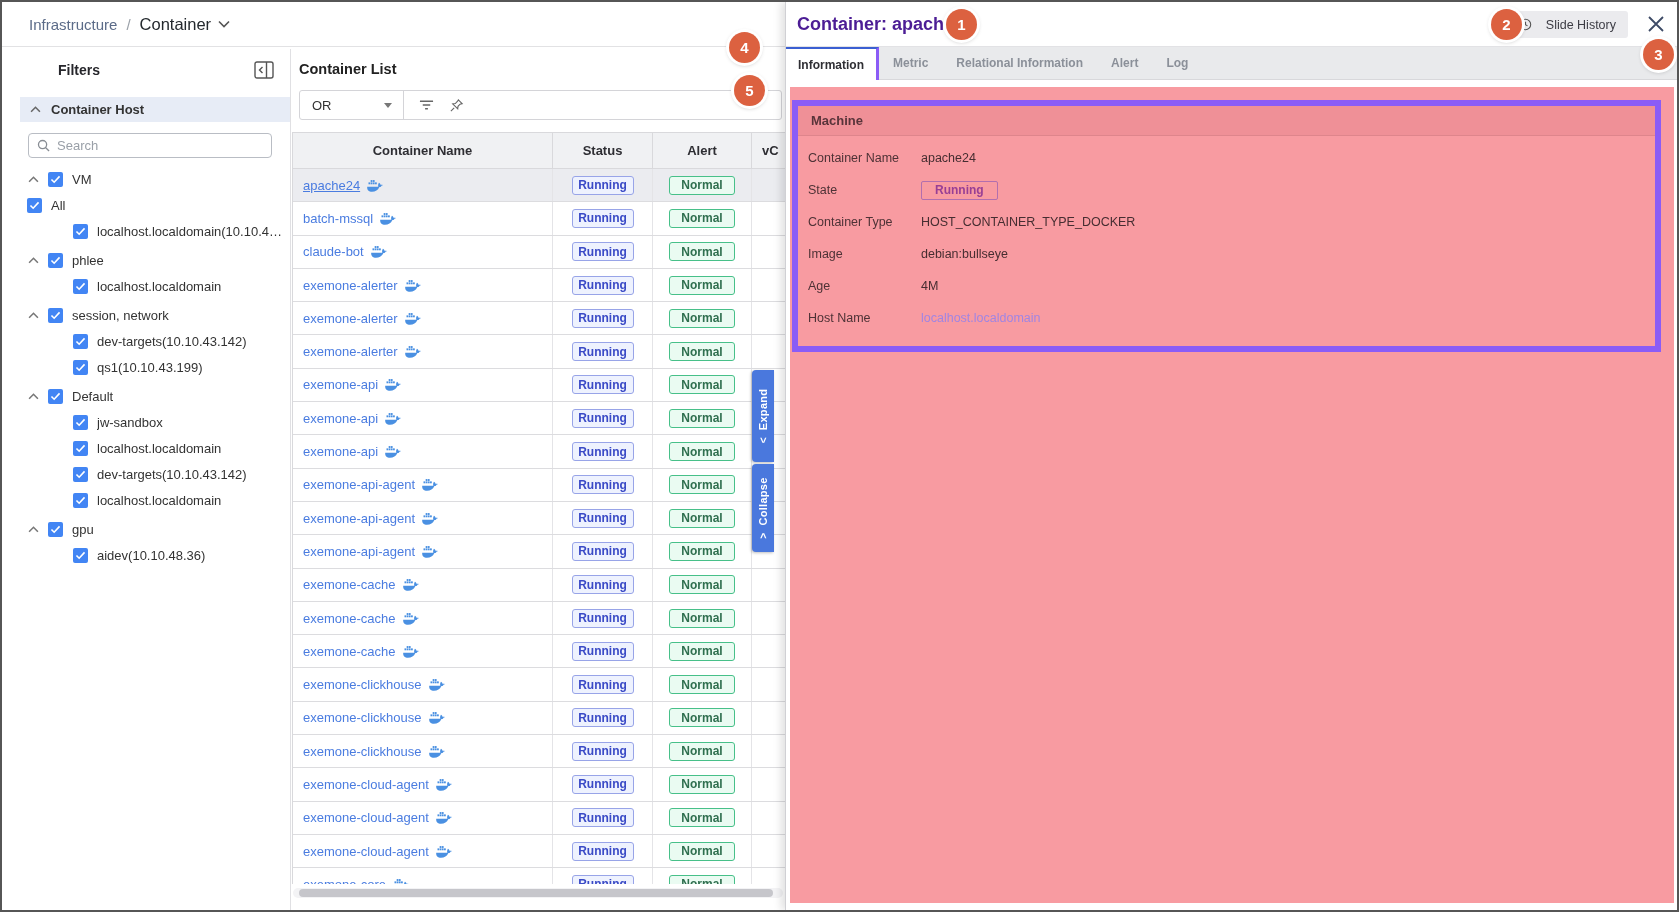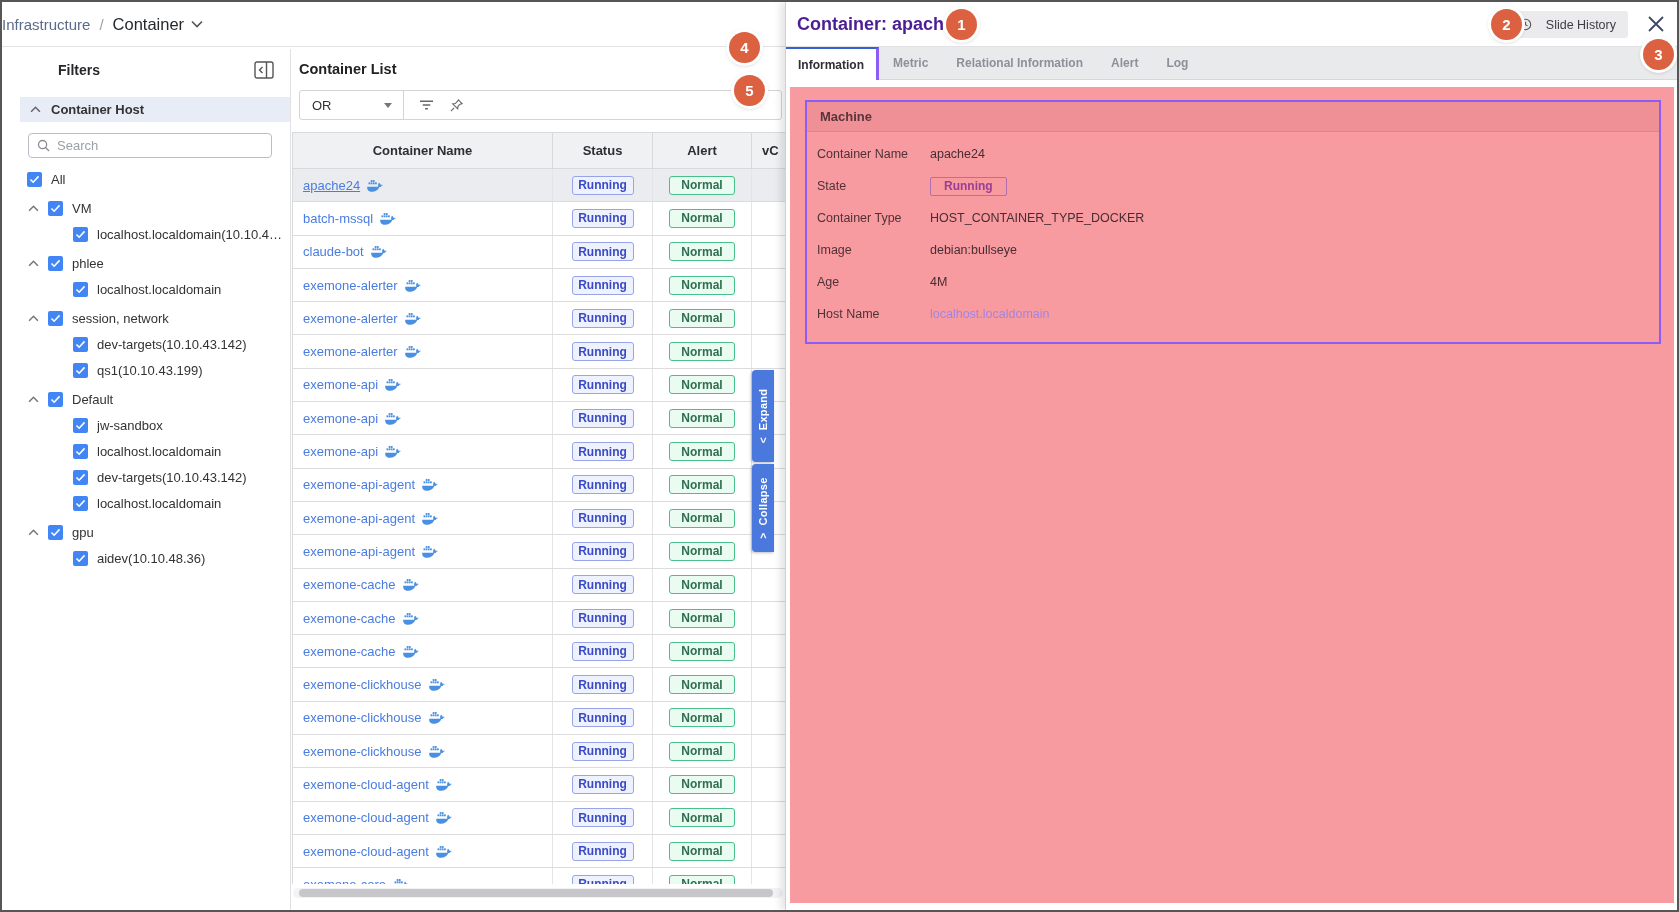--- a/index.html
+++ b/index.html
@@ -2,21 +2,21 @@
 <html><head>
 <meta charset="utf-8">
 <style>
   * { margin:0; padding:0; box-sizing:border-box; }
   body { background:#888; font-family:"Liberation Sans", sans-serif; }
   .page { position:relative; width:1679px; height:912px; background:#fff;
           border:2px solid #565656; overflow:hidden; font-family:"Liberation Sans", sans-serif; }
 
   
   .topbar { position:absolute; left:0; top:0; width:783px; height:45px;
-            border-bottom:1px solid #e2e2e4; display:flex; align-items:center; background:#fff; }
+            border-bottom:1px solid #e2e2e4; display:flex; align-items:center; padding-left:27px; background:#fff; }
   .bc-section { font-size:15px; color:#5b6b88; }
   .bc-sep { font-size:15px; color:#9aa0a8; margin:0 9px; }
   .bc-page { font-size:16.5px; color:#24292e; font-weight:500; }
   .bc-caret { margin-left:7px; display:flex; }
 
   
   .filters { position:absolute; left:18px; top:47px; width:270px; bottom:0; background:#fff; }
   .vdivider { position:absolute; left:288px; top:47px; bottom:0; width:1px; background:#e0e0e3; }
   .filters-head { height:42px; display:flex; align-items:center; justify-content:space-between; padding:0 16px 0 2px; }
   .filters-title { font-size:14px; font-weight:700; color:#26262b;padding-left:36px; }
@@ -91,21 +91,21 @@
   .slide-btn { position:absolute; right:53px; top:9px; height:27px; padding:0 12px; background:#ebebee;
                border:none; border-radius:3px; font-size:12.5px; color:#3c3c44; display:flex; align-items:center;
                gap:14px; font-family:inherit; cursor:pointer; }
   .close-x { position:absolute; right:15px; top:13px; width:19px; height:19px; display:flex; cursor:pointer; }
   .p-tabs { height:33px; background:#e9eaec; display:flex; border-bottom:1px solid #d8d8db; }
   .p-tab { padding:0 14px; display:flex; align-items:center; font-size:12px; color:#8b9099; font-weight:600; cursor:pointer; }
   .p-tab.active { background:#fff; color:#2f2f34; border-top:2px solid #3a5fd2; border-right:3px solid #8b5cf6;
                   font-weight:700; margin-bottom:-1px; padding:0 12px; }
 
   .overlay { position:absolute; left:4px; top:85px; right:7px; bottom:7px; background:#f89ba1; }
-  .card { position:absolute; left:15px; top:13px; right:13px; border:2px solid #8b5cf6; }
+  .card { position:absolute; left:2px; top:13px; right:13px; border:6px solid #8b5cf6; }
   .card-head { height:30px; background:#ef9097; border-bottom:1px solid #de858c; display:flex; align-items:center;
                padding-left:13px; font-size:13px; font-weight:700; color:#59343a; }
   .card-body { padding:6px 0 12px; }
   .f-row { display:flex; align-items:center; height:32px; padding-left:10px; font-size:12.5px; color:#4e3236; }
   .f-label { width:113px; flex:none; }
   .f-value { color:#462d31; }
   .f-badge { border:1px solid #b26fae; color:#983f95; border-radius:2px; padding:1.5px 13px; font-size:12px; font-weight:600; }
   .f-link { color:#a185e2; cursor:pointer; }
 
   
@@ -156,41 +156,41 @@
     <div class="searchbox">
       <span style="display:flex">
         <svg width="13" height="13" viewBox="0 0 14 14">
             <circle cx="6" cy="6" r="4.4" fill="none" stroke="#878c93" stroke-width="1.4"></circle>
             <line x1="9.4" y1="9.4" x2="13" y2="13" stroke="#878c93" stroke-width="1.4"></line>
           </svg>
       </span>
       <input placeholder="Search" style="">
     </div>
     <div class="tree" id="tree">
-      <div class="t-row t-all">
+      <div class="t-row t-group">
+    <span class="chev">
+      <svg width="11" height="7" viewBox="0 0 10 6">
+              <path d="M1 5l4-4 4 4" fill="none" stroke="#777" stroke-width="1.4"></path>
+            </svg>
+    </span>
+    <span class="cbx">
+      <svg width="11" height="9" viewBox="0 0 12 10">
+              <path d="M1.5 5l3 3 6-6.5" fill="none" stroke="#fff" stroke-width="1.8"></path>
+            </svg>
+    </span>
+    <span class="t-label">VM</span>
+  </div>
+    <div class="t-row t-all">
         <span class="cbx">
           <svg width="11" height="9" viewBox="0 0 12 10">
               <path d="M1.5 5l3 3 6-6.5" fill="none" stroke="#fff" stroke-width="1.8"></path>
             </svg>
         </span>
         <span class="t-label">All</span>
       </div>
-    <div class="t-row t-group">
-    <span class="chev">
-      <svg width="11" height="7" viewBox="0 0 10 6">
-              <path d="M1 5l4-4 4 4" fill="none" stroke="#777" stroke-width="1.4"></path>
-            </svg>
-    </span>
-    <span class="cbx">
-      <svg width="11" height="9" viewBox="0 0 12 10">
-              <path d="M1.5 5l3 3 6-6.5" fill="none" stroke="#fff" stroke-width="1.8"></path>
-            </svg>
-    </span>
-    <span class="t-label">VM</span>
-  </div>
         <div class="t-row t-leaf">
     <span class="cbx">
       <svg width="11" height="9" viewBox="0 0 12 10">
               <path d="M1.5 5l3 3 6-6.5" fill="none" stroke="#fff" stroke-width="1.8"></path>
             </svg>
     </span>
     <span class="t-label">localhost.localdomain(10.10.4…</span>
   </div>
         <div class="t-row t-group">
     <span class="chev">

